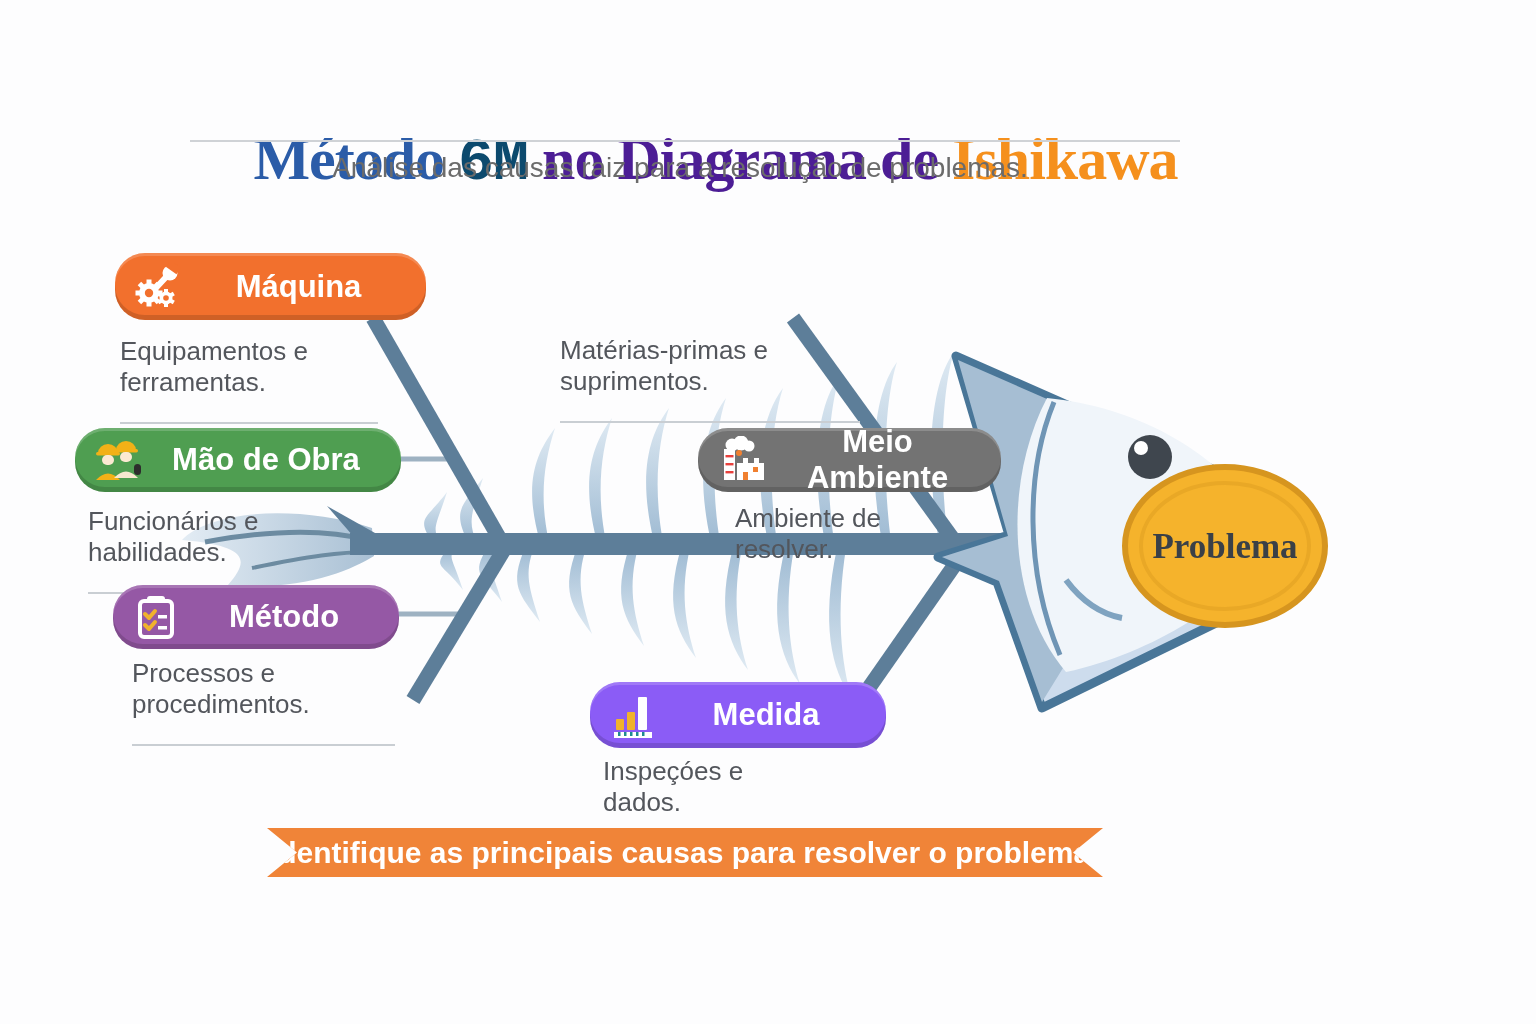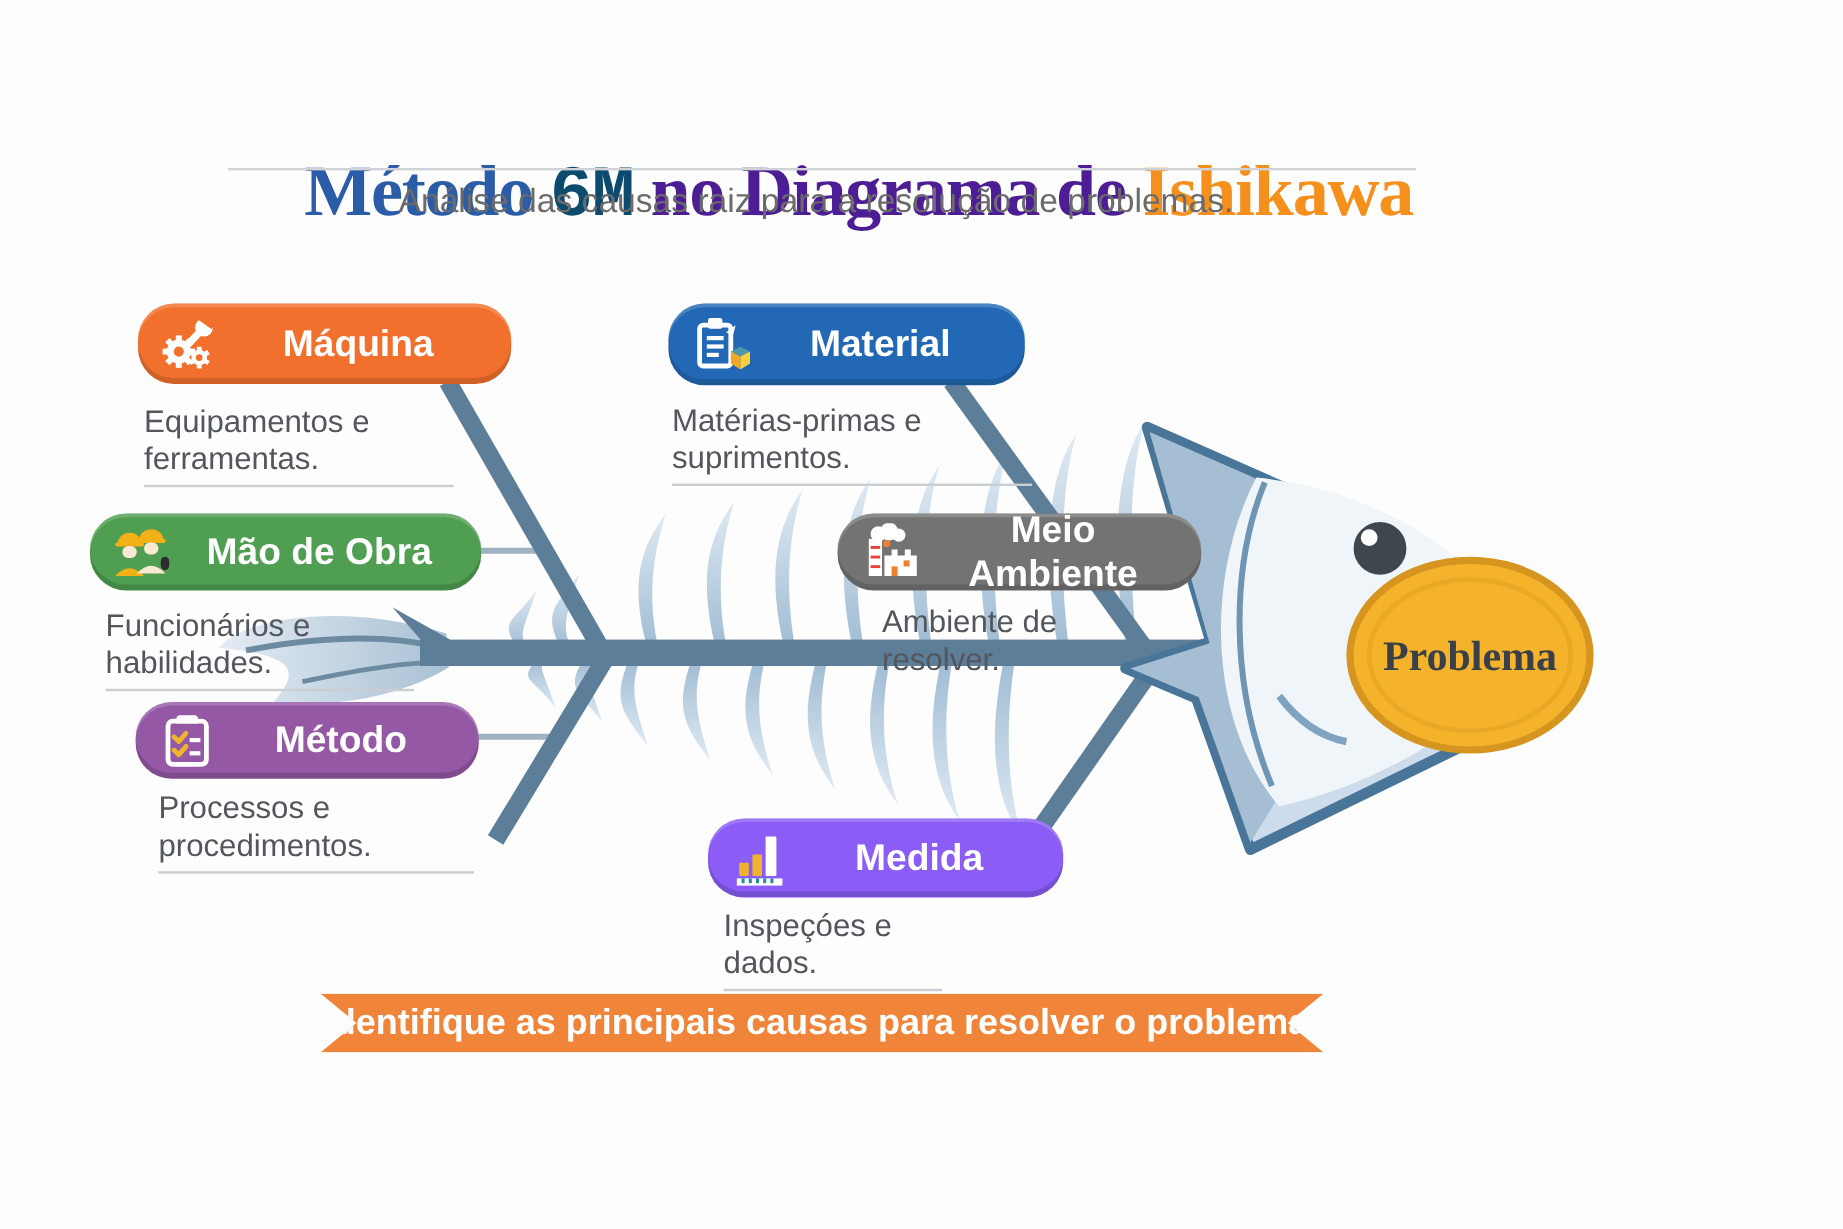--- a/index.html
+++ b/index.html
@@ -20,21 +20,21 @@
   .cat-box .icon{display:flex;align-items:center;justify-content:center;}
   .cat-label{flex:1;text-align:center;padding-right:10px;}
   .pos-maquina {left:115px;top:253px;width:275px;height:67px;}
   .pos-material{left:557px;top:253px;width:261px;height:68px;}
   .pos-mao     {left:75px; top:428px;width:290px;height:64px;}
   .pos-meio    {left:698px;top:428px;width:267px;height:64px;}
   .pos-metodo  {left:113px;top:585px;width:250px;height:64px;}
   .pos-medida  {left:590px;top:682px;width:260px;height:66px;}
   
   .cat-desc{position:absolute;font-size:26px;color:#53565c;z-index:3;}
-  .underlined{border-bottom:2px solid #c9ced3;padding-bottom:6px;}
+  .underlined{border-bottom:2px solid #c9ced3;padding-bottom:24px;}
   .pos-desc-maquina {left:120px;top:336px;width:258px;}
   .pos-desc-material{left:560px;top:335px;width:300px;}
   .pos-desc-mao     {left:88px; top:506px;width:257px;}
   .pos-desc-meio    {left:735px;top:503px;width:220px;}
   .pos-desc-metodo  {left:132px;top:658px;width:263px;}
   .pos-desc-medida  {left:603px;top:756px;width:182px;}
   
   .problem-label{position:absolute;left:1125px;top:527px;width:200px;text-align:center;
                  font-family:"Liberation Serif",serif;font-weight:bold;font-size:35px;
                  color:#3a4047;z-index:4;}
@@ -156,36 +156,20 @@
           <rect x="31" y="26" width="4" height="5" transform="rotate(300 33 35)"></rect>
         </g>
         <circle cx="16" cy="30" r="4.2" fill="#f2702d"></circle>
         <circle cx="33" cy="35" r="2.8" fill="#f2702d"></circle>
       </svg>
     </span>
     <span class="cat-label">Máquina</span>
   </div>
   <div class="cat-desc underlined pos-desc-maquina">Equipamentos e ferramentas.</div>
 
-  <div class="cat-box pos-material" style="background-color: rgb(35, 104, 180);">
-    <span class="icon">
-      <svg width="52" height="48" viewBox="0 0 52 48">
-        <rect x="8" y="8" width="26" height="34" rx="3" fill="none" stroke="#fff" stroke-width="4"></rect>
-        <rect x="15" y="2" width="12" height="9" rx="2" fill="#fff"></rect>
-        <rect x="14" y="17" width="14" height="3.5" fill="#fff"></rect>
-        <rect x="14" y="24" width="14" height="3.5" fill="#fff"></rect>
-        <rect x="14" y="31" width="10" height="3.5" fill="#fff"></rect>
-        <path d="M30 14 L38 8 L36 16 Z" fill="#fff"></path>
-        <polygon points="34,30 42,26 50,30 42,34" fill="#4e97a8"></polygon>
-        <polygon points="34,30 34,40 42,45 42,34" fill="#f0a828"></polygon>
-        <polygon points="42,34 42,45 50,40 50,30" fill="#fccf3e"></polygon>
-      </svg>
-    </span>
-    <span class="cat-label">Material</span>
-  </div>
   <div class="cat-desc underlined pos-desc-material">Matérias-primas e suprimentos.</div>
 
   <div class="cat-box pos-mao" style="background-color: rgb(79, 158, 81);">
     <span class="icon">
       <svg width="52" height="48" viewBox="0 0 52 48">
         <path d="M5 17 a10 9 0 0 1 20 0 z" fill="#f2b117"></path>
         <rect x="3" y="16" width="24" height="3.5" rx="1.7" fill="#f2b117"></rect>
         <rect x="9" y="19" width="12" height="10" rx="5" fill="#fce9d2"></rect>
         <path d="M3 44 q12 -13 24 0 z" fill="#f2b117"></path>
         <path d="M23 14 a10 9 0 0 1 20 0 z" fill="#f2b117"></path>

